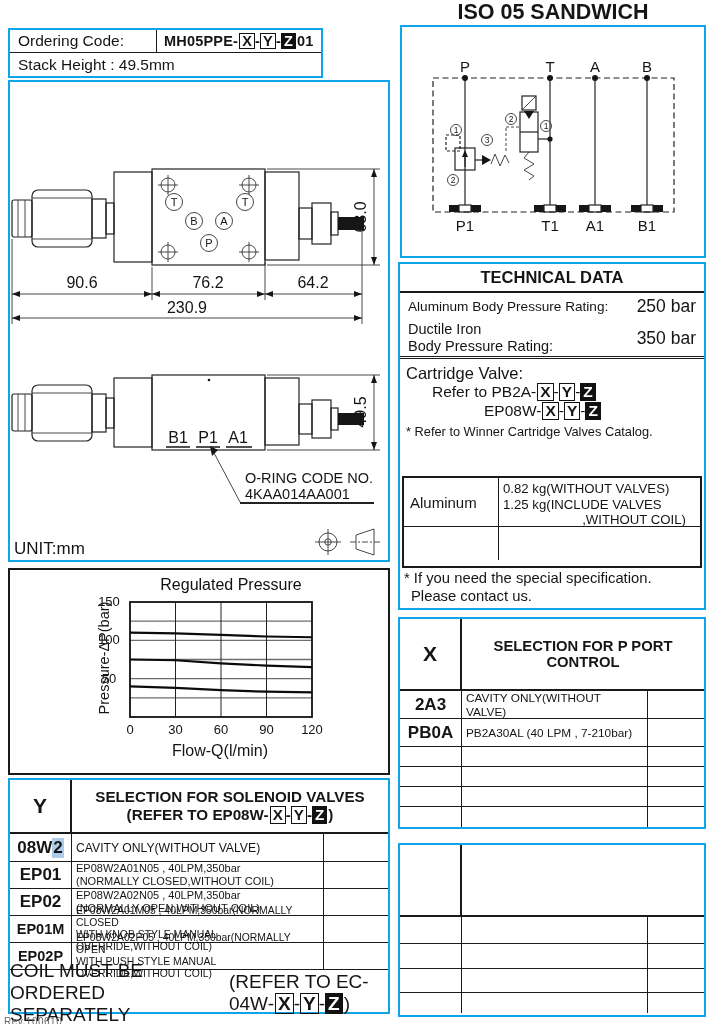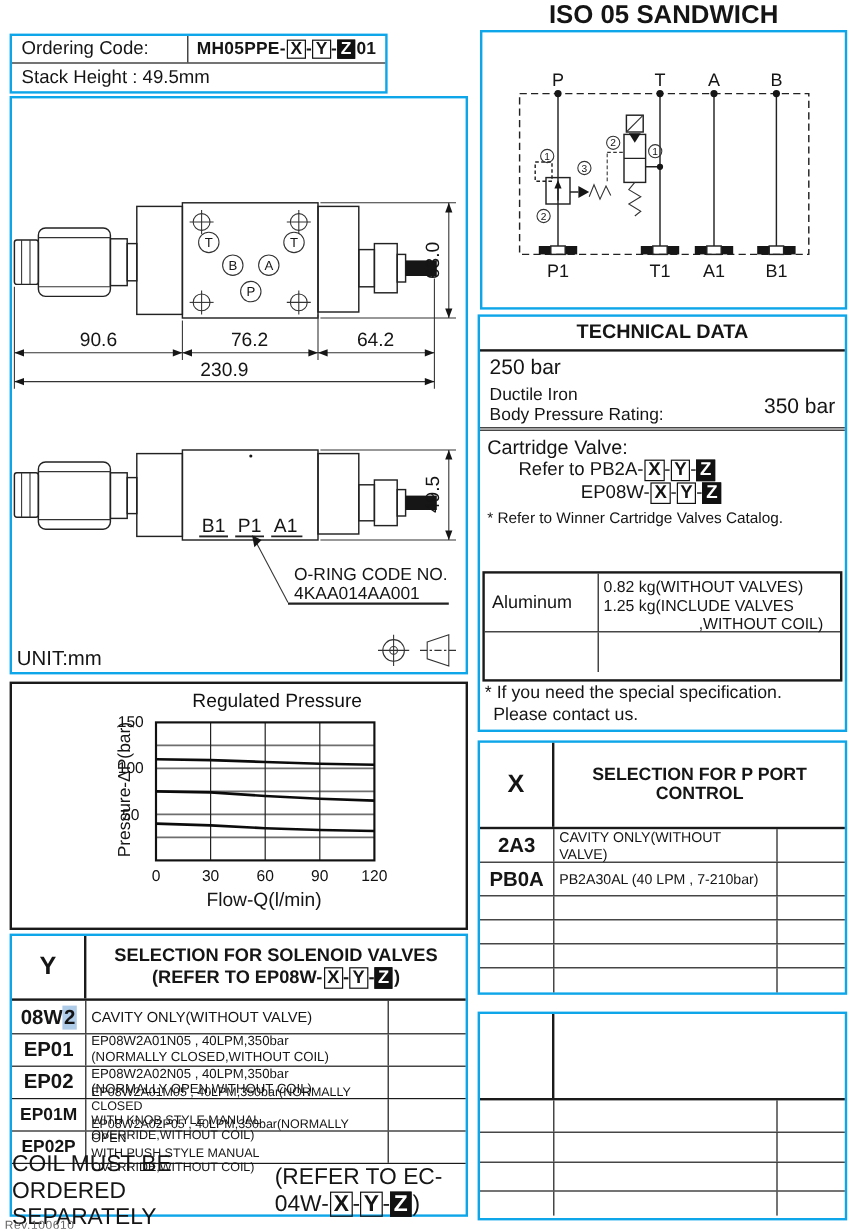--- a/index.html
+++ b/index.html
@@ -277,20 +277,21 @@
         <path d="M346 453 L364 447 L364 473 L346 467 Z"></path>
         <line x1="340" y1="460" x2="370" y2="460" stroke-dasharray="6,2,2,2"></line>
       </g>
     </g>
   </svg>
 </div>
 
 <div class="box" id="tech" style="left:398px;top:262px;width:308px;height:348px">
   <div class="hd">TECHNICAL DATA</div>
   <div class="trow" style="height:27px">
+    <span style="font-size:13.6px">Aluminum Body Pressure Rating:</span>
     <span class="val">250 bar</span>
   </div>
   <div class="trow dbl" style="height:39px">
     <span style="font-size:14.5px;line-height:1.15">
       <span>Ductile Iron</span><br><span>Body Pressure Rating:</span>
     </span>
     <span class="val">350 bar</span>
   </div>
   <div class="cart">
     <div>Cartridge Valve:</div>

